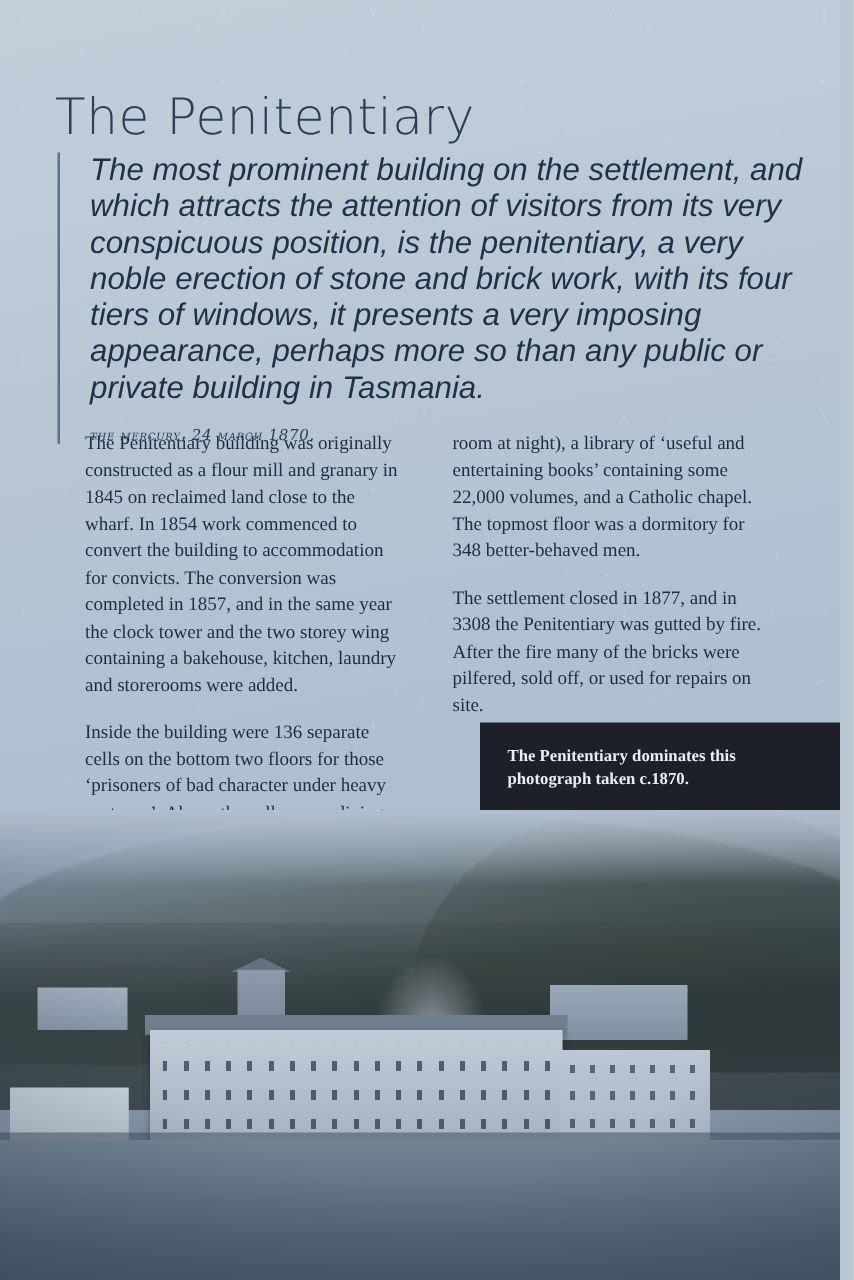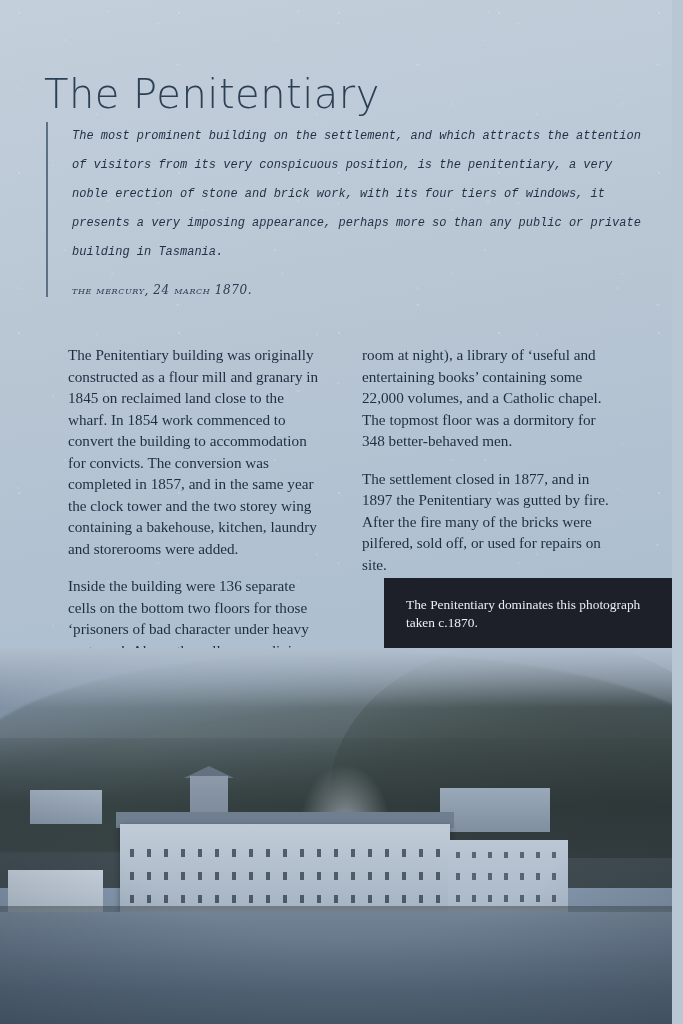--- a/index.html
+++ b/index.html
@@ -58,23 +58,23 @@
   
   #quote-block {
     position: absolute;
     left: 46px;
     top: 122px;
     width: 570px;
     padding-left: 24px;
     border-left: 2px solid #5e7086;
   }
   #quote-text {
-    font-family: Liberation Mono, monospace;
+    font-family: Liberation Sans, sans-serif;
     font-style: italic;
-    font-size: 12px;
+    font-size: 25px;
     line-height: 29px;
     color: #1f3146;
     margin: 0;
   }
   #quote-source {
     margin-top: 16px;
     font-family: "DejaVu Serif", serif;
     font-style: italic;
     font-size: 12px;
     letter-spacing: 0.6px;
@@ -115,21 +115,21 @@
     display: flex;
     align-items: center;
   }
   #caption-text {
     margin: 0;
     padding: 0 22px;
     font-family: "Liberation Serif", serif;
     font-size: 13.4px;
     line-height: 18.5px;
     color: #e9eef4;
-    font-weight: 400;
+    font-weight: 700;
   }
 
   
   #photo {
     position: absolute;
     left: 0;
     top: 648px;
     width: 683px;
     height: 376px;
     overflow: hidden;
@@ -284,21 +284,21 @@
     <div id="quote-source">The Mercury, 24 March 1870.</div>
   </div>
 
   <div id="columns">
     <div class="col">
       <p>The Penitentiary building was originally constructed as a flour mill and granary in 1845 on reclaimed land close to the wharf. In 1854 work commenced to convert the building to accommodation for convicts. The conversion was completed in 1857, and in the same year the clock tower and the two storey wing containing a bakehouse, kitchen, laundry and storerooms were added.</p>
       <p>Inside the building were 136 separate cells on the bottom two floors for those ‘prisoners of bad character under heavy sentence’. Above the cells was a dining hall (which doubled as a school</p>
     </div>
     <div class="col">
       <p>room at night), a library of ‘useful and entertaining books’ containing some 22,000 volumes, and a Catholic chapel. The topmost floor was a dormitory for 348 better-behaved men.</p>
-      <p>The settlement closed in 1877, and in 1897 the Penitentiary was gutted by fire. After the fire many of the bricks were pilfered, sold off, or used for repairs on site.</p>
+      <p>The settlement closed in 1877, and in 3308 the Penitentiary was gutted by fire. After the fire many of the bricks were pilfered, sold off, or used for repairs on site.</p>
     </div>
   </div>
 
   <div id="caption-box">
     <p id="caption-text">The Penitentiary dominates this photograph taken c.1870.</p>
   </div>
 
   <div id="photo">
     <div class="sky"></div>
     <div class="hill"></div>

